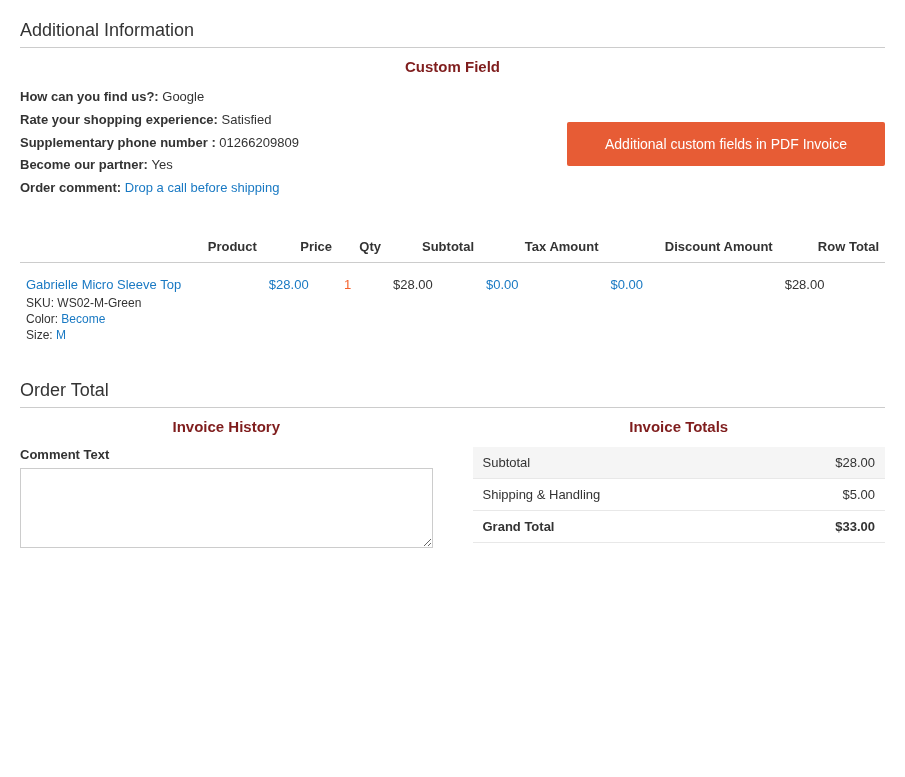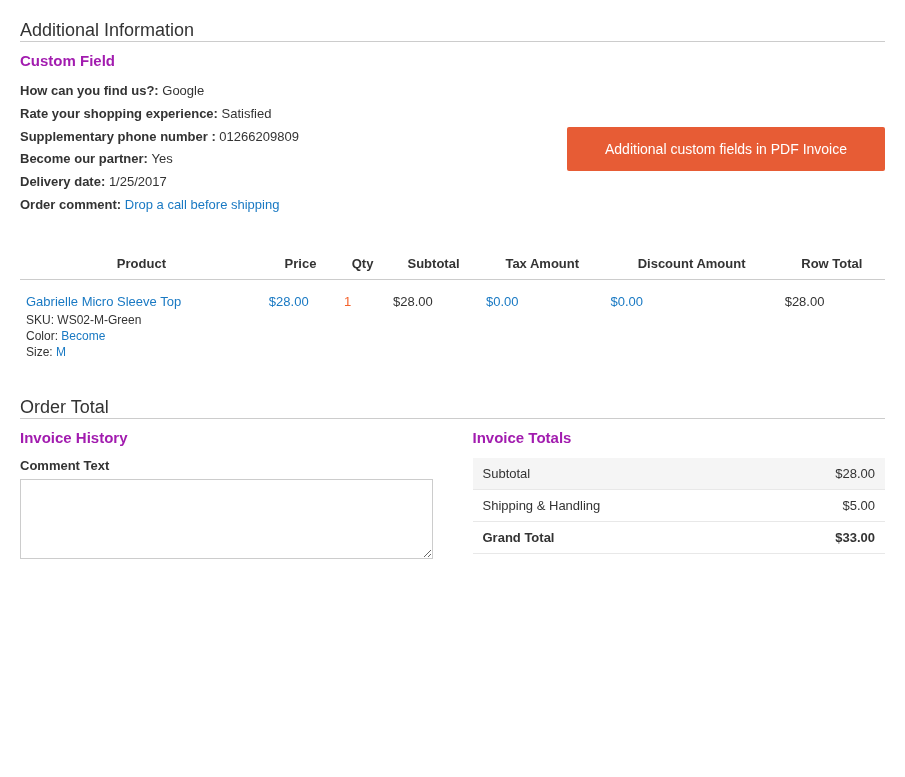--- a/index.html
+++ b/index.html
@@ -9,28 +9,29 @@
       color: #333;
       background: #fff;
       padding: 20px;
       width: 905px;
     }
     h2.section-title {
       font-size: 18px;
       font-weight: normal;
       color: #333;
       margin-bottom: 10px;
-      padding-bottom: 0;
+      padding-bottom: 6px;
       border-bottom: 1px solid #ccc;
     }
     h3.sub-title {
       font-size: 15px;
       font-weight: bold;
-      color: #a21caf;
+      color: #7f1d1d;
       margin-bottom: 12px;
+      text-align: center;
     }
     .section { margin-bottom: 30px; }
     .custom-field-section {
       display: flex;
       align-items: center;
       justify-content: space-between;
     }
     .custom-field-left { flex: 1; }
     .custom-field-left p { margin-bottom: 2px; line-height: 1.6; }
     .custom-field-left strong { font-weight: bold; }
@@ -48,21 +49,21 @@
     }
     .items-table {
       width: 100%;
       border-collapse: collapse;
       margin-top: 10px;
     }
     .items-table thead tr {
       border-bottom: 1px solid #ccc;
     }
     .items-table th {
-      text-align: center;
+      text-align: right;
       font-weight: bold;
       font-size: 13px;
       padding: 8px 6px;
       color: #333;
     }
     .items-table td {
       padding: 8px 6px;
       vertical-align: top;
       color: #333;
     }
@@ -103,21 +104,20 @@
 <div class="section">
   <h2 class="section-title">Additional Information</h2>
   <h3 class="sub-title">Custom Field</h3>
   <div class="custom-field-section">
     <div class="custom-field-left">
 
     <p><strong>How can you find us?: </strong><span>Google</span></p>
         <p><strong>Rate your shopping experience: </strong><span>Satisfied</span></p>
         <p><strong>Supplementary phone number : </strong><span>01266209809</span></p>
         <p><strong>Become our partner: </strong><span>Yes</span></p>
-        <p><strong>Delivery date: </strong><span>1/25/2017</span></p>
         <p><strong>Order comment: </strong><span style="color: rgb(25, 121, 195);">Drop a call before shipping</span></p>
       </div>
     <button class="pdf-invoice-btn">Additional custom fields in PDF Invoice</button>
   </div>
 </div>
 
 <div class="section">
   <table class="items-table">
     <thead>
       <tr>

